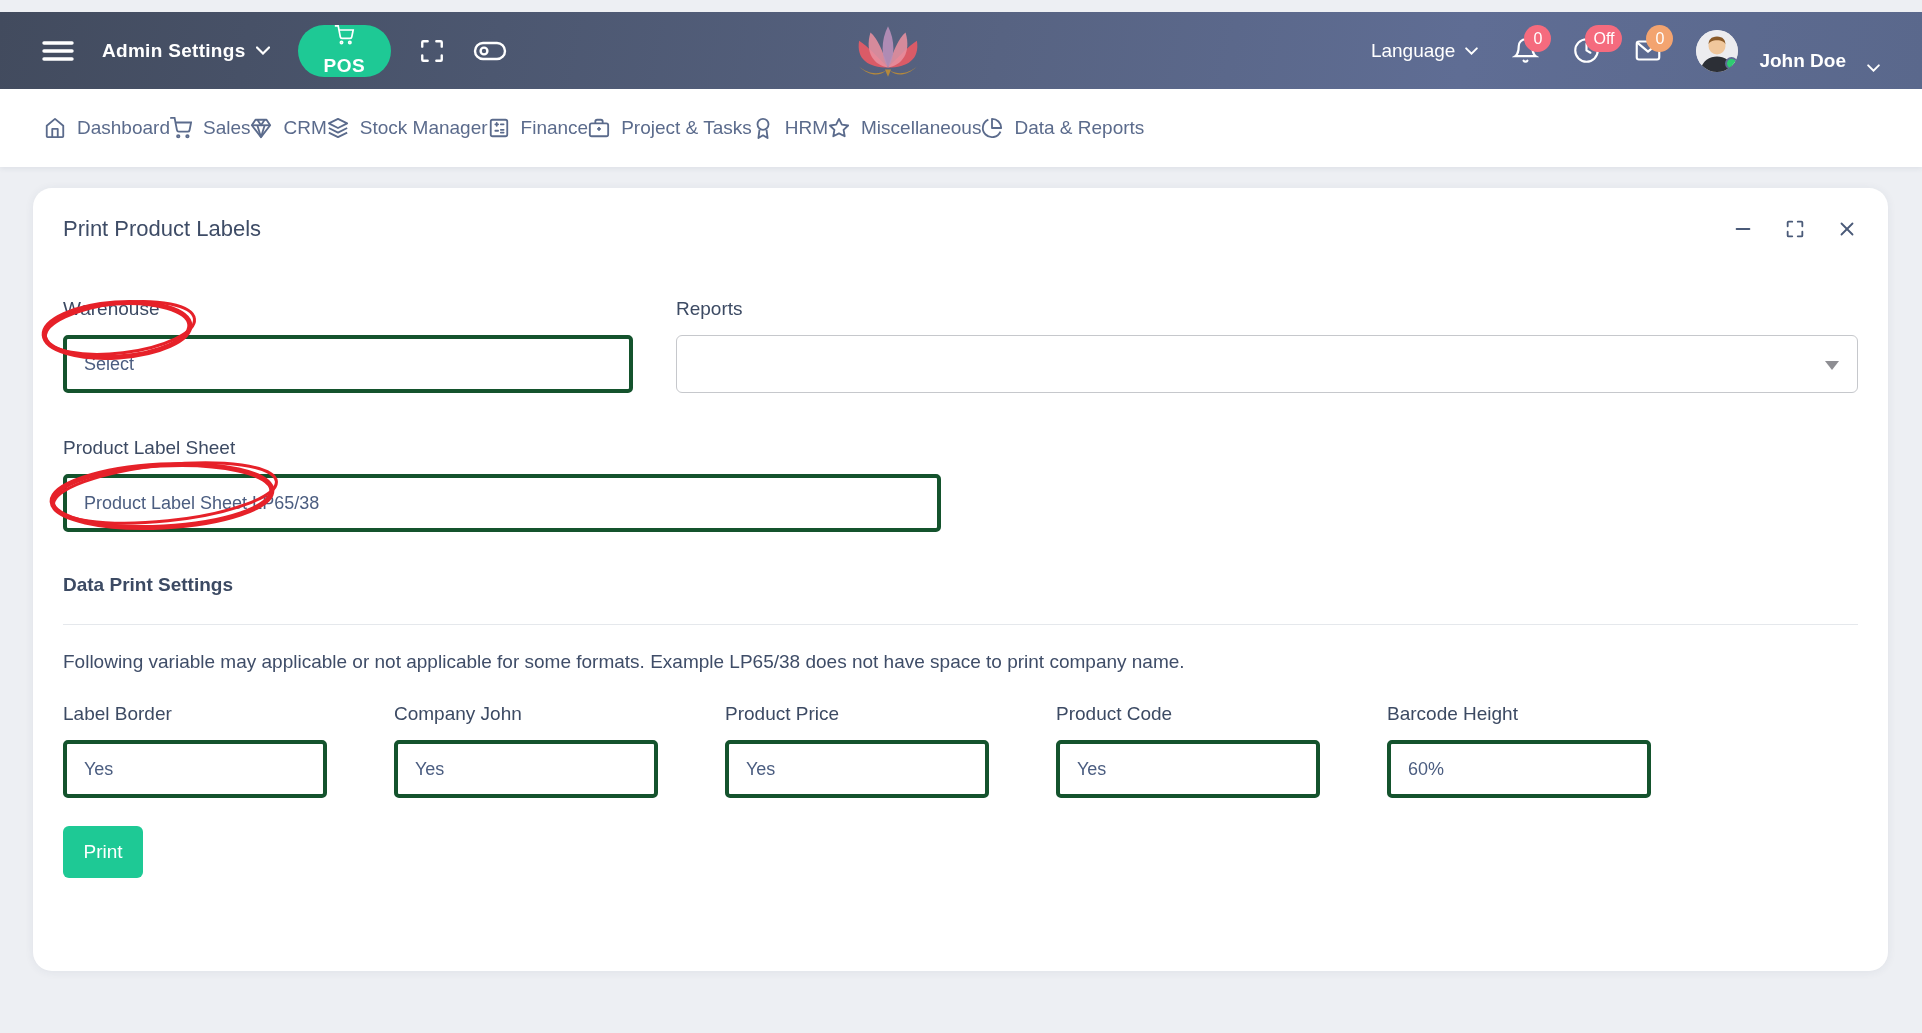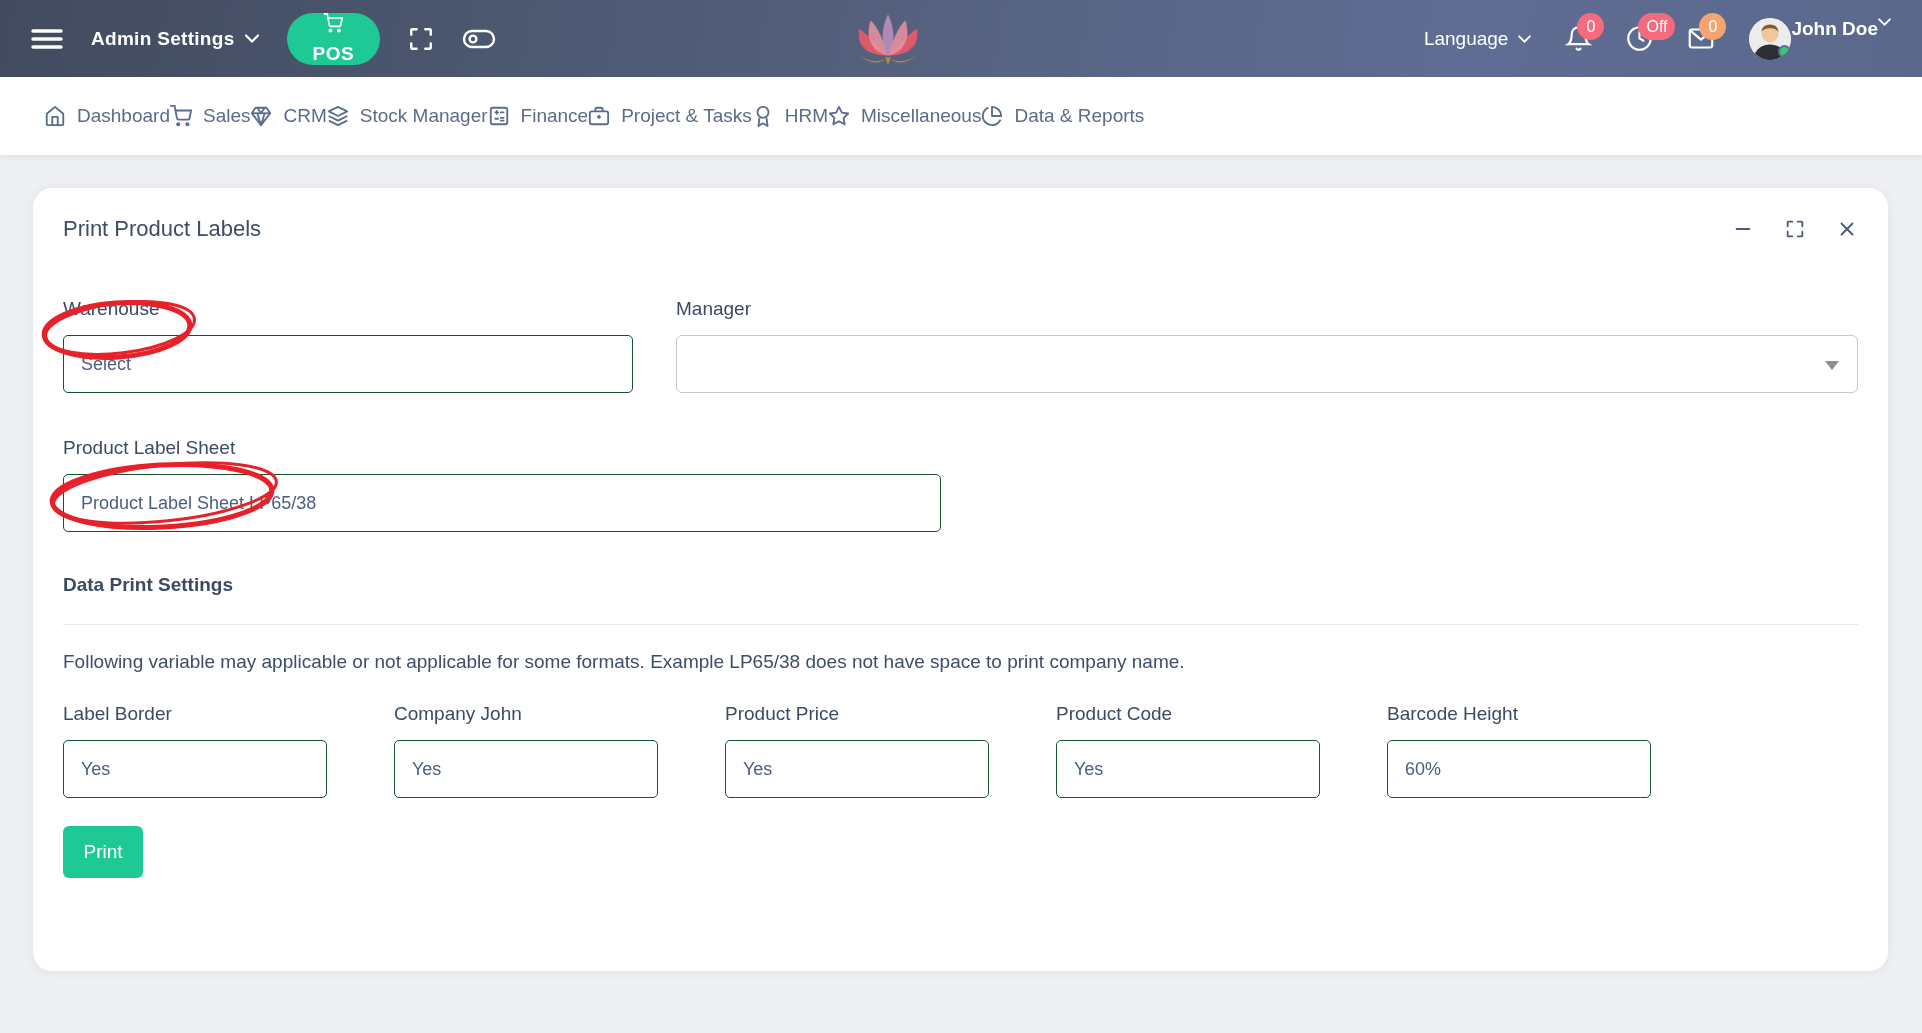--- a/index.html
+++ b/index.html
@@ -9,23 +9,24 @@
     background:#edeff3;
     position:relative;
     overflow:hidden;
     color:#3e4c66;
   }
   
   .topbar {
     height:77px;
     background:linear-gradient(100deg,#424b5e 0%,#4c5770 26%,#576382 52%,#5f6d94 76%,#5a688c 100%);
     display:flex; align-items:center;
-    padding:0 31px;
+    padding:0 42px;
     color:#fff;
     position:relative;
+    margin-top:12px;
   }
   .topbar-left { display:flex; align-items:center; gap:28px; }
   .icon-btn { background:none; border:none; color:#fff; cursor:pointer; display:flex; align-items:center; }
   .admin-menu { display:flex; align-items:center; gap:10px; font-size:19px; font-weight:600; letter-spacing:.3px; cursor:pointer; }
   .pos-btn {
     display:flex; align-items:center; gap:10px;
     background:#1ec995; color:#fff; border:none; cursor:pointer;
     height:52px; padding:0 26px; border-radius:26px;
     font-size:19px; font-weight:600; letter-spacing:.5px;flex-direction:column;
   }
@@ -34,21 +35,21 @@
   .lang { display:flex; align-items:center; gap:10px; font-size:19px; cursor:pointer; }
   .badge-wrap { position:relative; cursor:pointer; display:flex; }
   .badge {
     position:absolute; top:-12px; left:12px;
     background:#f56b7e; color:#fff;
     min-width:27px; height:27px; padding:0 8px;
     border-radius:14px; font-size:16px;
     display:flex; align-items:center; justify-content:center;
   }
   .badge.orange { background:#f3a470; }
-  .user { display:flex; align-items:flex-start; gap:0; cursor:pointer; font-size:19px; font-weight:600; }
+  .user { display:flex; align-items:flex-end; gap:21px; cursor:pointer; font-size:19px; font-weight:600; }
   .avatar { position:relative; width:42px; height:42px; border-radius:50%; background:#e9e9ec; overflow:hidden; flex-shrink:0; }
   .avatar .dot {
     position:absolute; right:0px; bottom:2px; width:13px; height:13px;
     border-radius:50%; background:#2ecc71; border:2px solid #5f6d94; z-index:2;
   }
   
   .mainnav {
     height:78px; background:#fff;
     display:flex; align-items:center; 
     padding:16px 44px;
@@ -66,21 +67,21 @@
     box-shadow:0 1px 10px rgba(40,50,80,.07);
     padding:28px 30px;
   }
   .card-header { display:flex; align-items:center; justify-content:space-between; }
   .card-title { font-size:22px; color:#3e4c66; font-weight:400; }
   .card-tools { display:flex; align-items:center; gap:30px; color:#4a5a78; }
   .card-tools .icon-btn { color:#4a5a78; }
   .form-label { display:block; font-size:19px; color:#3c4a63; margin-bottom:15px; }
   .text-input {
     height:58px; width:100%;
-    border:1px solid #14532d; border-radius:5px;
+    border:4px solid #14532d; border-radius:5px;
     padding:0 17px; font-size:18px; color:#4b5d80;
     background:#fff; outline:none;
     font-family:"Liberation Sans", sans-serif;
   }
   .row1 { display:flex; gap:43px; margin-top:56px; }
   .col-warehouse { width:570px; flex-shrink:0; }
   .col-product { flex:1; }
   .select-box {
     height:58px; border:1px solid #c6c8cc; border-radius:6px;
     position:relative; background:#fff; cursor:pointer;
@@ -310,21 +311,21 @@
       </button>
     </div>
   </div>
 
   <div class="row1">
     <div class="col-warehouse">
       <label class="form-label">Warehouse</label>
       <input class="text-input" type="text" readonly="" value="Select" style="">
     </div>
     <div class="col-product">
-      <label class="form-label">Manager</label>
+      <label class="form-label">Reports</label>
       <div class="select-box">
         <span></span>
         <span class="select-caret"></span>
       </div>
     </div>
   </div>
 
   <div class="sheet-row">
     <label class="form-label">Product Label Sheet</label>
     <input class="text-input" type="text" readonly="" value="Product Label Sheet LP65/38" style="">

